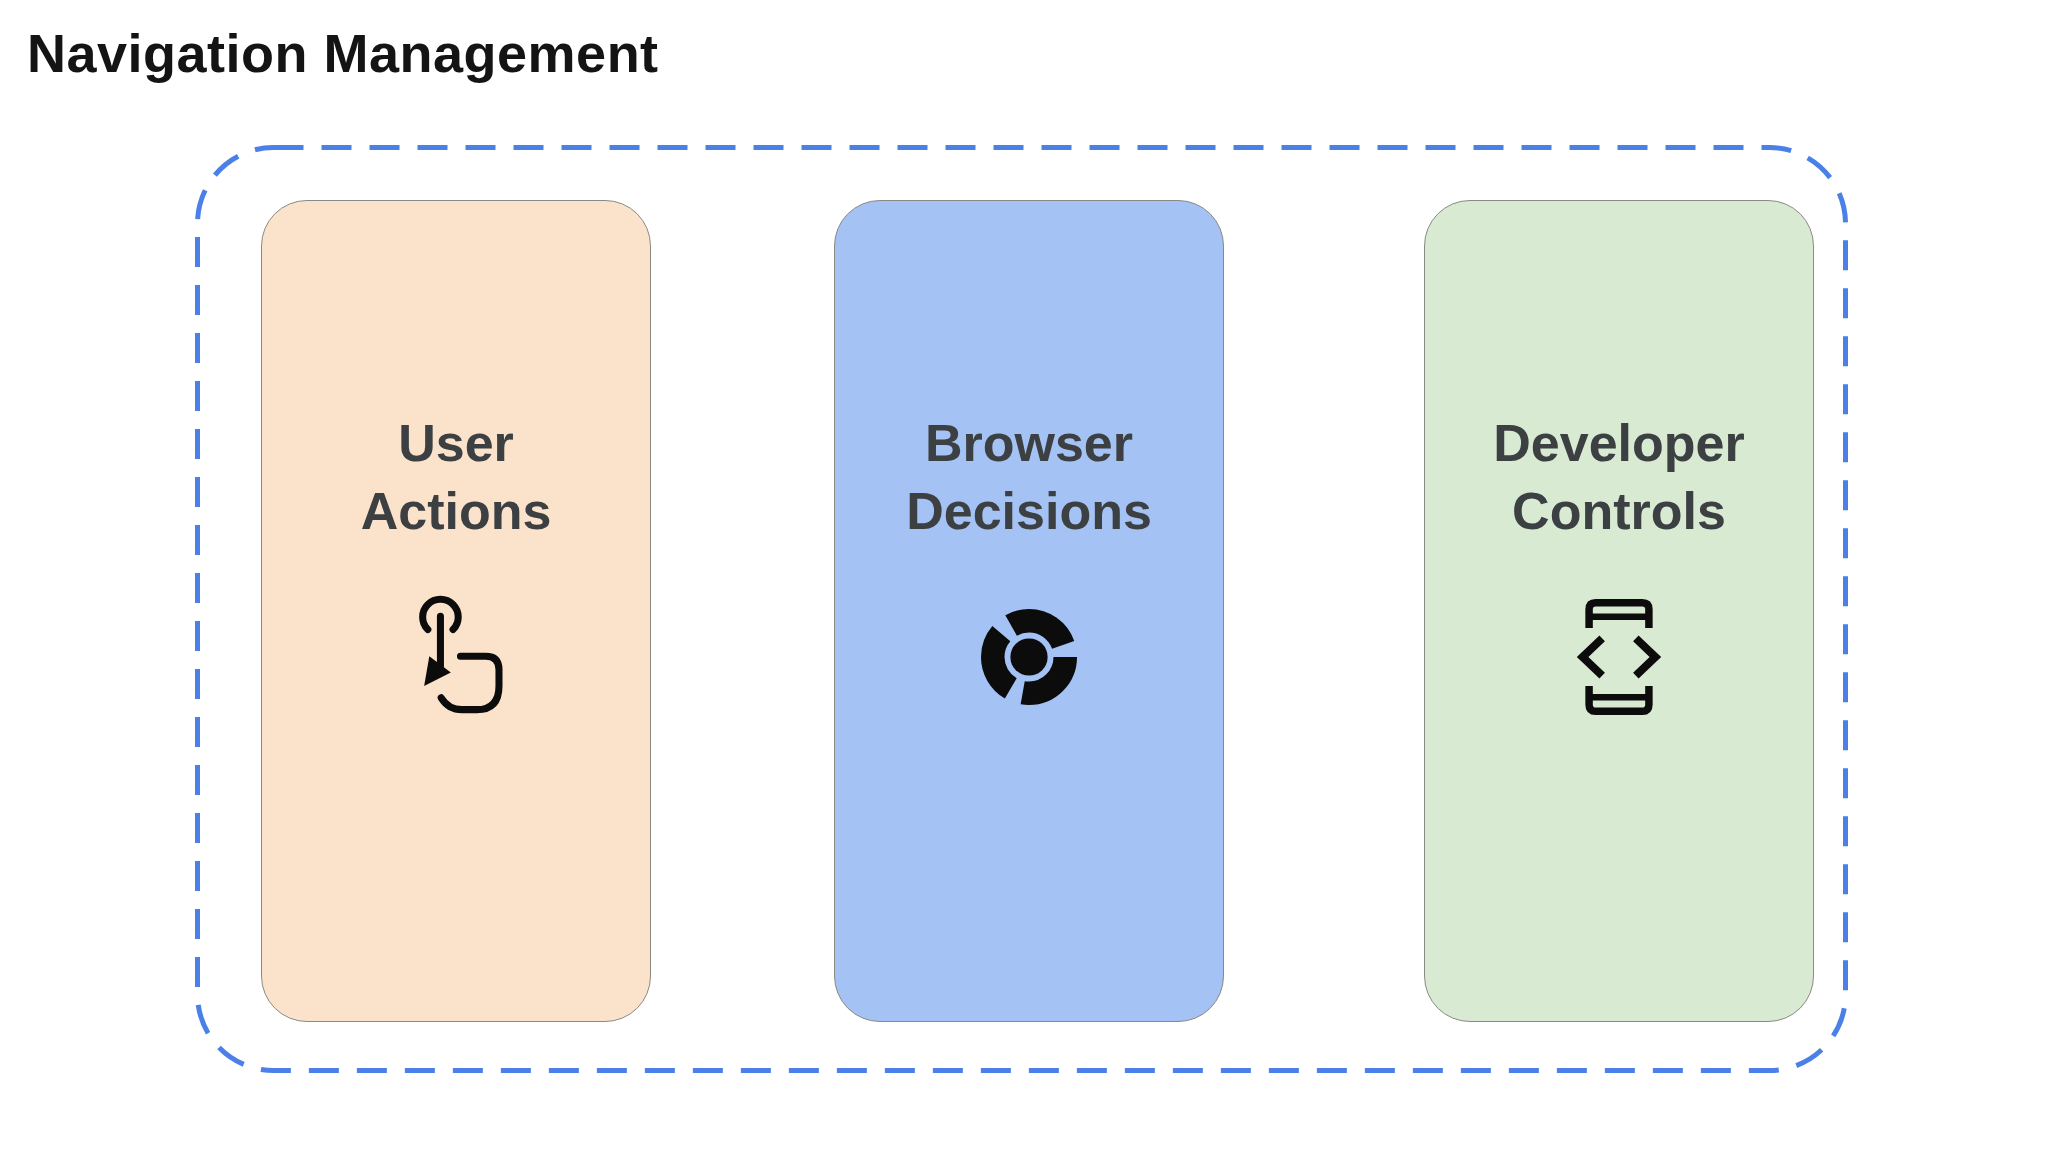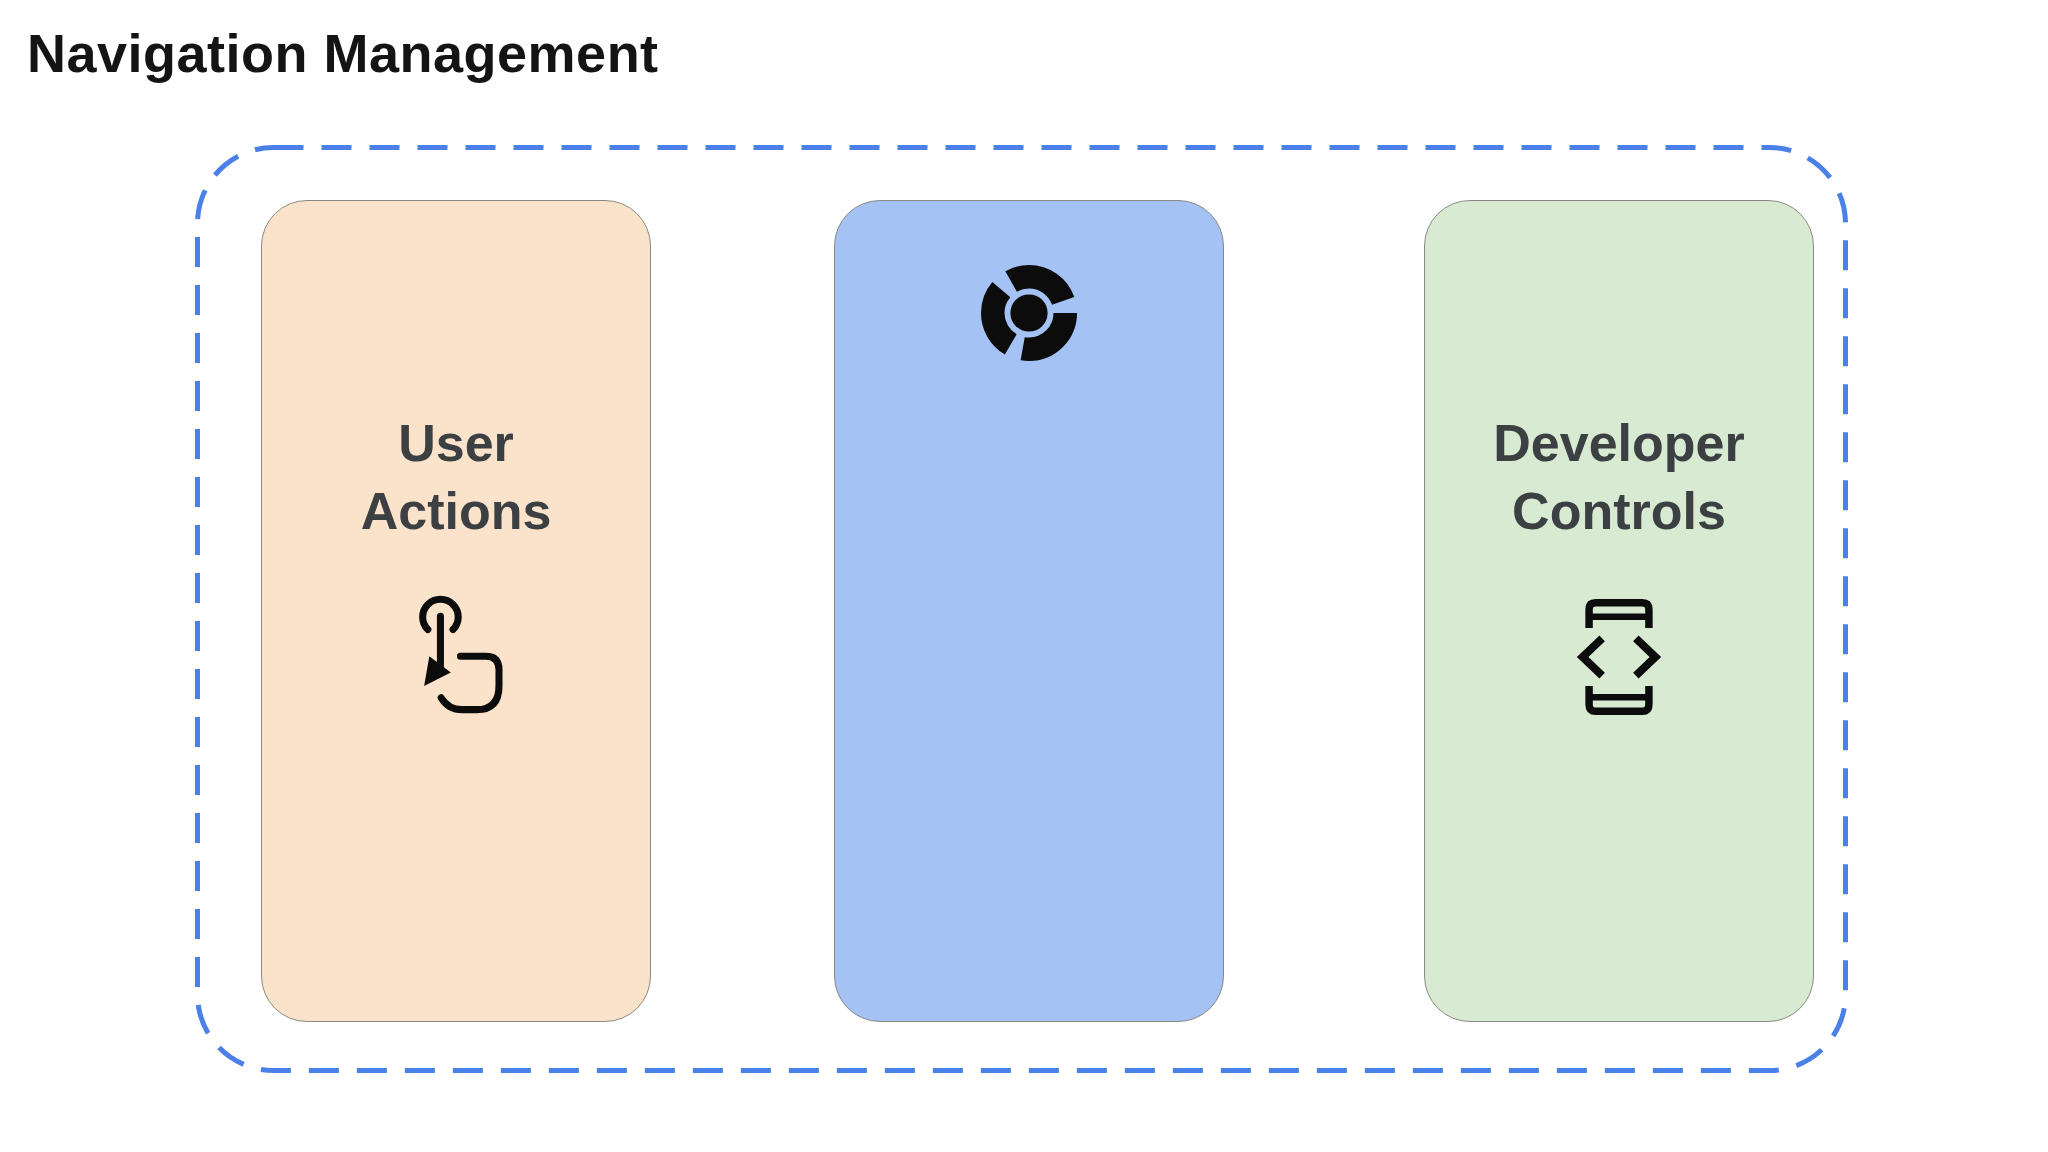--- a/index.html
+++ b/index.html
@@ -60,20 +60,21 @@
         <svg width="104" height="126" viewBox="0 0 140 170" fill="none">
           <path d="M32,48 A24 24 0 1 1 66,48" stroke="currentColor" stroke-width="9.5" stroke-linecap="round"></path>
           <path d="M49,30 V98 L39,110" stroke="currentColor" stroke-width="9.5" stroke-linecap="round" stroke-linejoin="round"></path>
           <path d="M27,124 L63,106 L34,84 Z" fill="currentColor"></path>
           <path d="M76,84 H110 Q128,84 128,102 V124 Q128,156 98,156 H78 Q60,156 50,140" stroke="currentColor" stroke-width="9.5" stroke-linecap="round" stroke-linejoin="round"></path>
         </svg>
       </div>
     </div>
 
     <div class="card card2" style="background: rgb(164, 194, 244);">
+      <div class="card-label" style="color: rgb(60, 64, 67);">Browser Decisions</div>
       <div class="iconwrap" style="color: rgb(12, 12, 12);">
         <svg width="98" height="98" viewBox="0 0 100 100">
           <circle cx="50" cy="50" r="19" fill="currentColor"></circle>
           <circle cx="50" cy="50" r="37" fill="none" stroke="currentColor" stroke-width="24" stroke-dasharray="64.5 13"></circle>
         </svg>
       </div>
     </div>
 
     <div class="card card3" style="background: rgb(217, 234, 211);">
       <div class="card-label" style="color: rgb(60, 64, 67);">Developer Controls</div>

